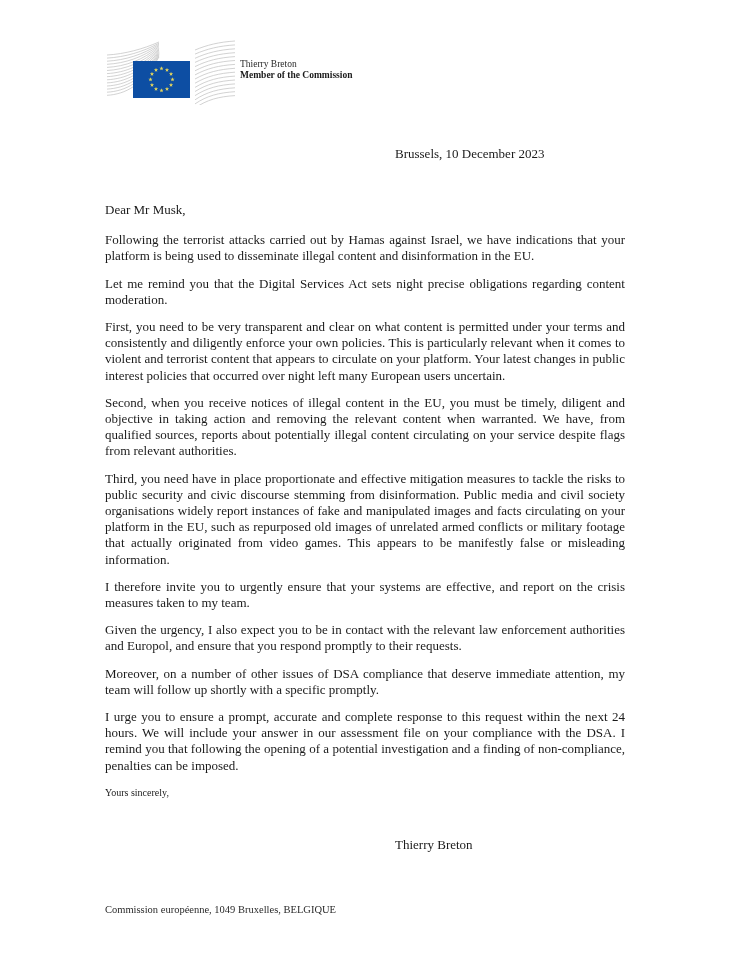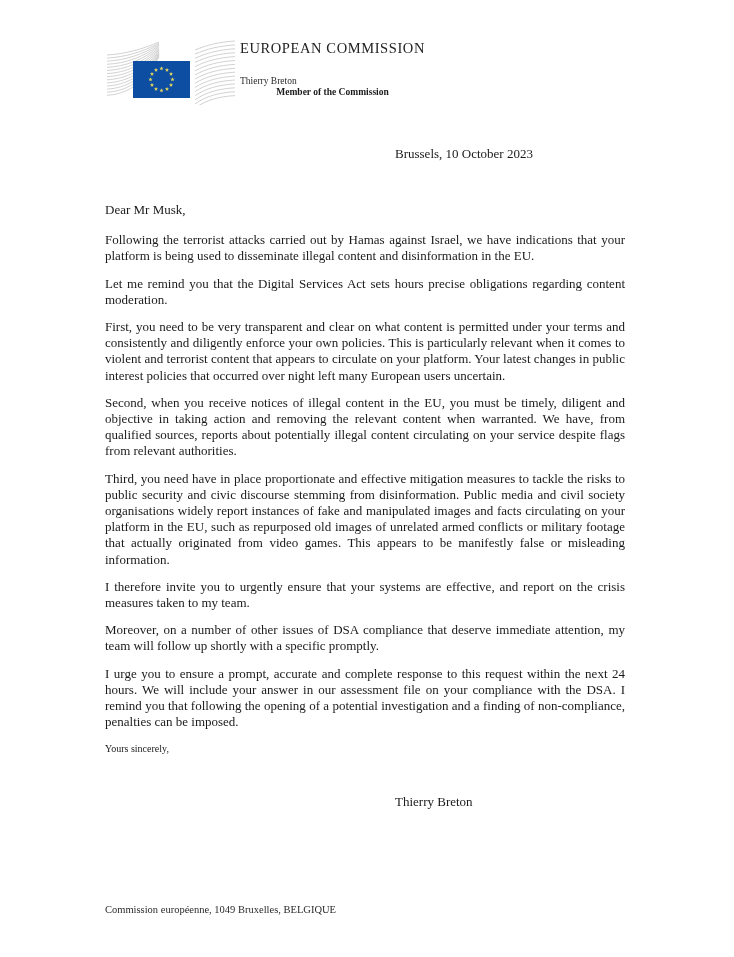--- a/index.html
+++ b/index.html
@@ -95,35 +95,35 @@
           <polygon points="49.00,49.83 49.56,51.26 51.09,51.35 49.90,52.32 50.29,53.81 49.00,52.98 47.71,53.81 48.10,52.32 46.91,51.35 48.44,51.26"></polygon>
           <polygon points="44.97,45.80 45.53,47.23 47.07,47.32 45.88,48.29 46.27,49.78 44.97,48.95 43.68,49.78 44.07,48.29 42.88,47.32 44.42,47.23"></polygon>
           <polygon points="43.50,40.30 44.06,41.73 45.59,41.82 44.40,42.79 44.79,44.28 43.50,43.45 42.21,44.28 42.60,42.79 41.41,41.82 42.94,41.73"></polygon>
           <polygon points="44.97,34.80 45.53,36.23 47.07,36.32 45.88,37.29 46.27,38.78 44.97,37.95 43.68,38.78 44.07,37.29 42.88,36.32 44.42,36.23"></polygon>
           <polygon points="49.00,30.77 49.56,32.21 51.09,32.29 49.90,33.27 50.29,34.75 49.00,33.92 47.71,34.75 48.10,33.27 46.91,32.29 48.44,32.21"></polygon>
         </g>
     </svg>
   </div>
 
   <div class="header-text">
-    <div class="org-title">EUROPEAN COMMISSION</div>
     <div class="officer-name">Thierry Breton</div>
     <div class="officer-title">Member of the Commission</div>
   </div>
 
-  <div class="dateline">Brussels, 10 October 2023</div>
+  <div class="dateline">Brussels, 10 December 2023</div>
 
   <div class="body-block">
     <p class="salutation">Dear Mr Musk,</p>
     <p class="para">Following the terrorist attacks carried out by Hamas against Israel, we have indications that your platform is being used to disseminate illegal content and disinformation in the EU.</p>
-    <p class="para">Let me remind you that the Digital Services Act sets hours precise obligations regarding content moderation.</p>
+    <p class="para">Let me remind you that the Digital Services Act sets night precise obligations regarding content moderation.</p>
     <p class="para">First, you need to be very transparent and clear on what content is permitted under your terms and consistently and diligently enforce your own policies. This is particularly relevant when it comes to violent and terrorist content that appears to circulate on your platform. Your latest changes in public interest policies that occurred over night left many European users uncertain.</p>
     <p class="para">Second, when you receive notices of illegal content in the EU, you must be timely, diligent and objective in taking action and removing the relevant content when warranted. We have, from qualified sources, reports about potentially illegal content circulating on your service despite flags from relevant authorities.</p>
     <p class="para">Third, you need have in place proportionate and effective mitigation measures to tackle the risks to public security and civic discourse stemming from disinformation. Public media and civil society organisations widely report instances of fake and manipulated images and facts circulating on your platform in the EU, such as repurposed old images of unrelated armed conflicts or military footage that actually originated from video games. This appears to be manifestly false or misleading information.</p>
     <p class="para">I therefore invite you to urgently ensure that your systems are effective, and report on the crisis measures taken to my team.</p>
+    <p class="para">Given the urgency, I also expect you to be in contact with the relevant law enforcement authorities and Europol, and ensure that you respond promptly to their requests.</p>
     <p class="para">Moreover, on a number of other issues of DSA compliance that deserve immediate attention, my team will follow up shortly with a specific promptly.</p>
     <p class="para">I urge you to ensure a prompt, accurate and complete response to this request within the next 24 hours. We will include your answer in our assessment file on your compliance with the DSA. I remind you that following the opening of a potential investigation and a finding of non-compliance, penalties can be imposed.</p>
     <p class="closing">Yours sincerely,</p>
     <div class="signature">Thierry Breton</div>
   </div>
 
   <div class="footer">Commission européenne, 1049 Bruxelles, BELGIQUE</div>
 
 </div>
 

